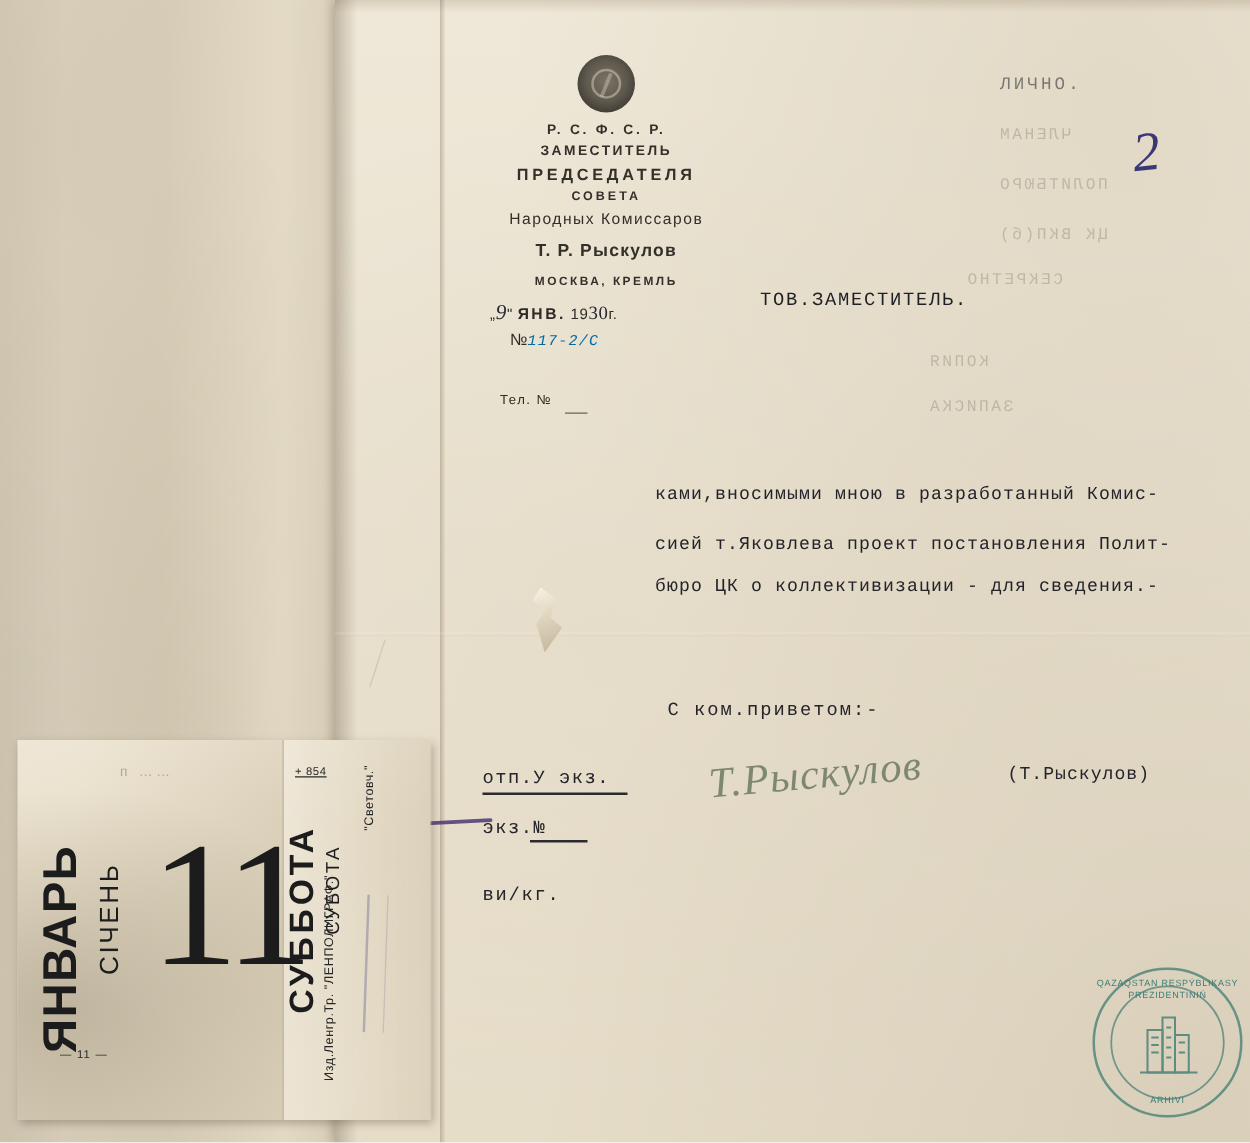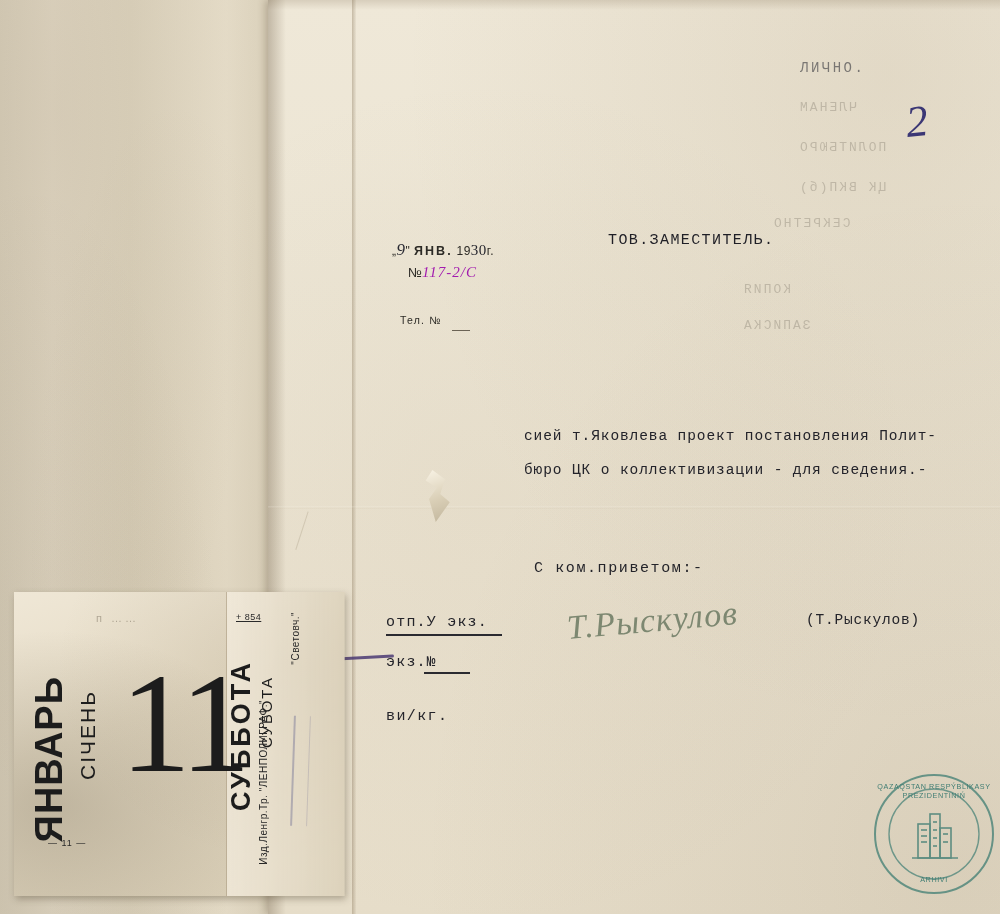--- a/index.html
+++ b/index.html
@@ -140,24 +140,24 @@
     font-size: 15px;
     color: #26262e;
   }
   .num-row {
     position: absolute;
     left: 408px; top: 264px;
     font-size: 13px;
     color: #2b2a25;
   }
   .num-hand {
-    font-family: Liberation Serif, serif;
+    font-family: Liberation Mono, monospace;
     font-style: italic;
-    font-size: 15px;
-    color: #a21caf;
+    font-size: 12px;
+    color: #0369a1;
     letter-spacing: 1px;
   }
   .tel-row {
     position: absolute;
     left: 400px; top: 314px;
     font-size: 10.5px;
     letter-spacing: 1.2px;
     color: #2d2b26;
   }
   .tel-rule {
@@ -458,20 +458,30 @@
 <body>
 
 <div id="page">
 
   <div class="paper-left"></div>
   <div class="paper-main"></div>
   <div class="edge-shadow"></div>
   <div class="fold-left"></div>
   <div class="top-strip"></div>
 
+  <div class="letterhead">
+    <div class="emblem"></div>
+    <div class="lh-line lh-rsfsr">Р. С. Ф. С. Р.</div>
+    <div class="lh-line lh-zam">ЗАМЕСТИТЕЛЬ</div>
+    <div class="lh-line lh-pred">ПРЕДСЕДАТЕЛЯ</div>
+    <div class="lh-line lh-sov">СОВЕТА</div>
+    <div class="lh-line lh-nark">Народных  Комиссаров</div>
+    <div class="lh-line lh-name">Т. Р. Рыскулов</div>
+    <div class="lh-line lh-city">МОСКВА,  КРЕМЛЬ</div>
+  </div>
 
   <div class="date-row">
     <span class="dq">„</span><span class="date-hand">9</span><span class="dq">"</span>
     <span class="mon">ЯНВ.</span>
     <span class="yr">19</span><span class="year-hand">30</span><span class="yr">г.</span>
   </div>
 
   <div class="num-row">
     <span>№</span><span class="num-hand">117-2/С</span>
   </div>
@@ -484,20 +494,21 @@
   <div class="ghost gh1">ЧЛЕНАМ</div>
   <div class="ghost gh2">ПОЛИТБЮРО</div>
   <div class="ghost gh3">ЦК ВКП(б)</div>
   <div class="ghost gh4">СЕКРЕТНО</div>
   <div class="ghost gh5">КОПИЯ</div>
   <div class="ghost gh6">ЗАПИСКА</div>
 
   <div class="typed lichno">ЛИЧНО.</div>
   <div class="typed addressee">ТОВ.ЗАМЕСТИТЕЛЬ.</div>
 
+  <div class="typed body-line bl2">ками,вносимыми мною в разработанный Комис-</div>
   <div class="typed body-line bl3">сией т.Яковлева проект постановления Полит-</div>
   <div class="typed body-line bl4">бюро ЦК о коллективизации - для сведения.-</div>
 
   <div class="typed regards">С ком.приветом:-</div>
   <div class="typed signer">(Т.Рыскулов)</div>
 
   <div class="typed otp">отп.У экз.</div>
   <div class="underline-otp"></div>
   <div class="typed ekz">экз.№</div>
   <div class="underline-ekz"></div>

